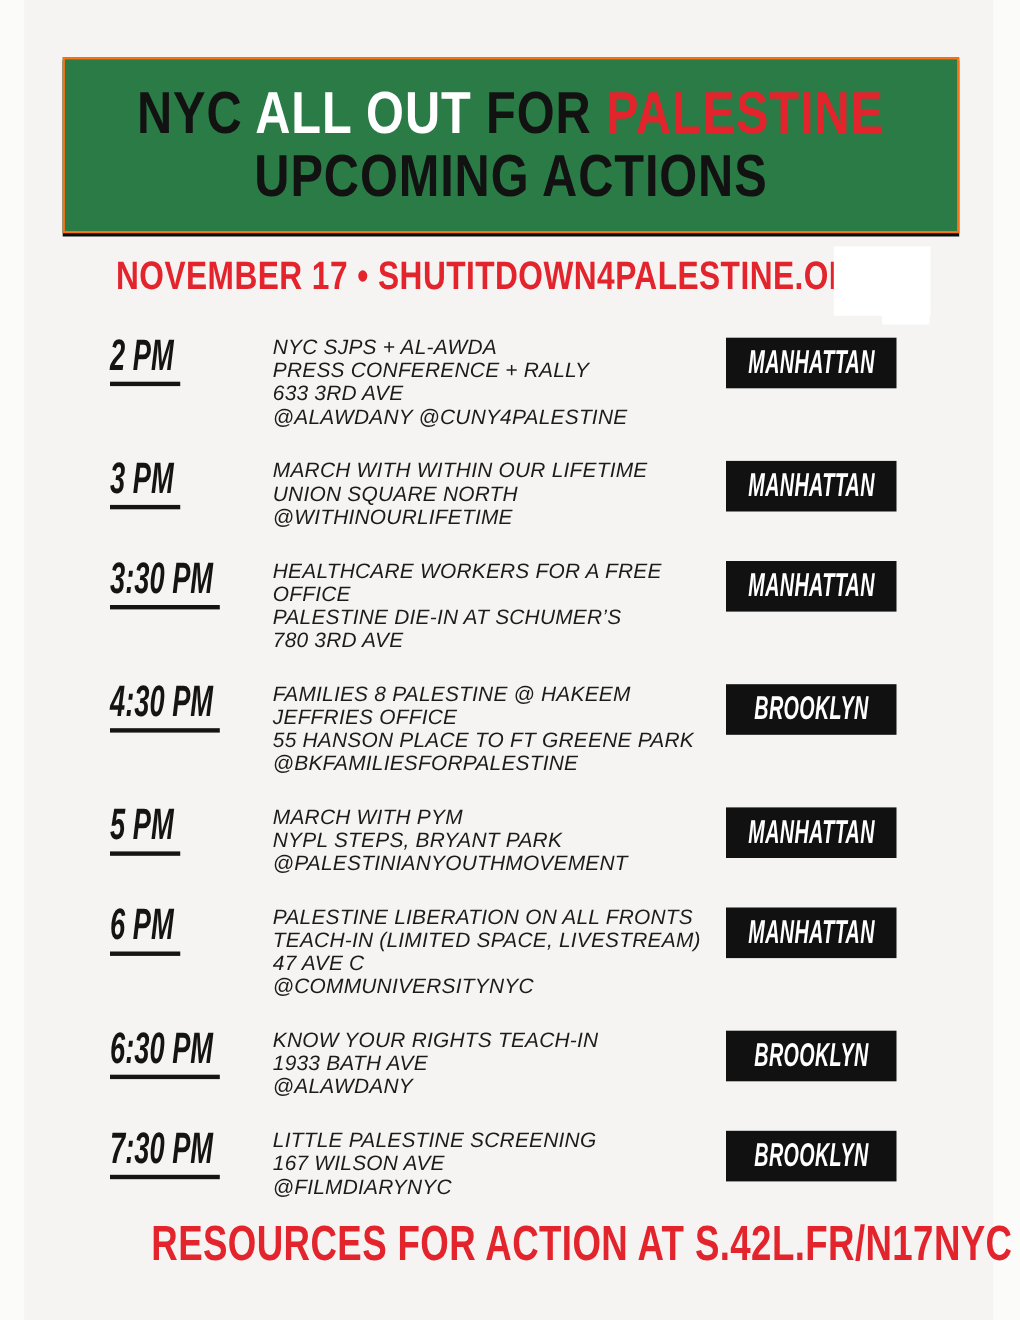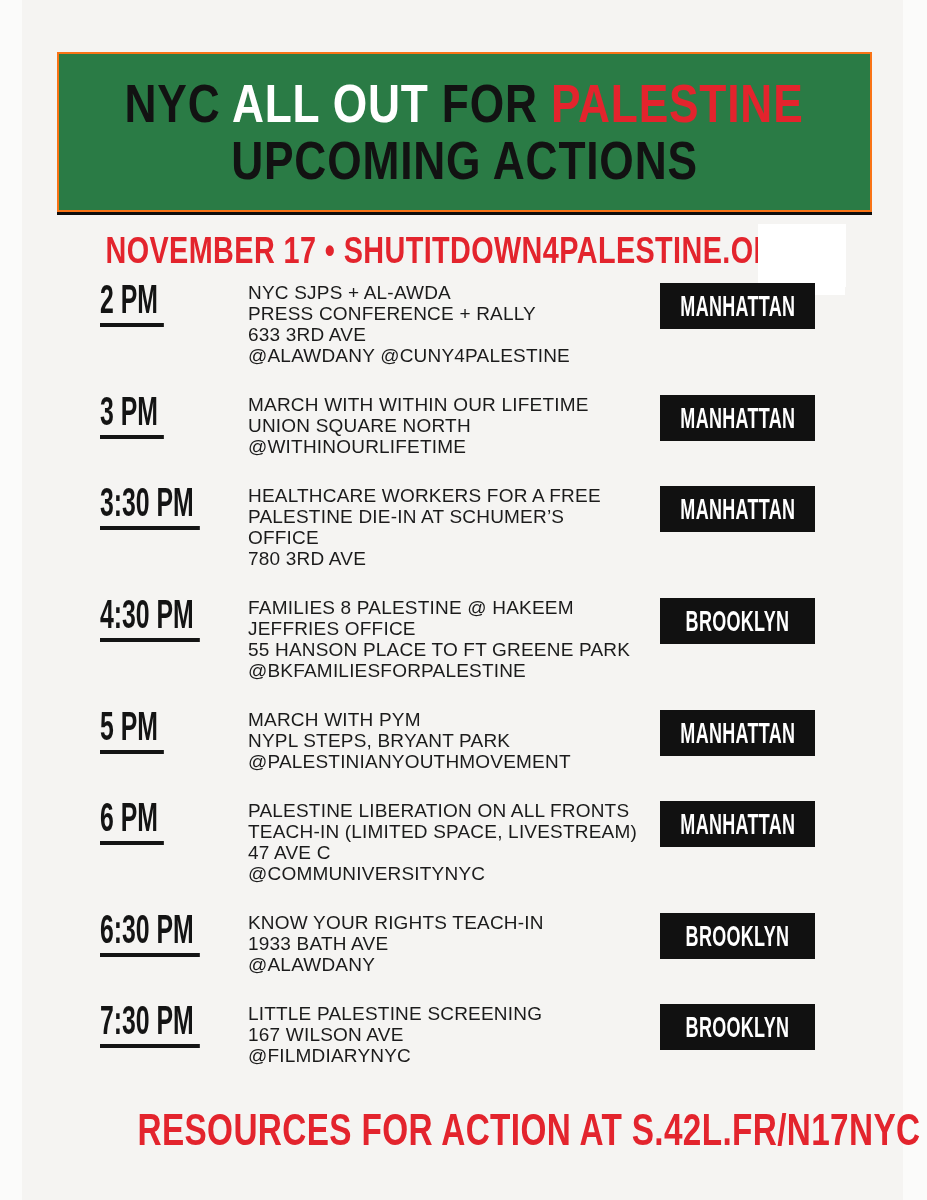--- a/index.html
+++ b/index.html
@@ -40,21 +40,21 @@
   .subtitle .cond{transform:scaleX(0.8);letter-spacing:0.5px;}
   .footer-line{top:1104px;font-size:45px;width:915px;}
   .footer-line .cond{transform:scaleX(0.74);letter-spacing:0.5px;}
 
   
   .patch{position:absolute;background:var(--patch);}
   .patch-a{left:758px;top:224px;width:88px;height:63px;}
   .patch-b{left:802px;top:285px;width:43px;height:10px;}
 
   
-  .events{position:absolute;left:100px;top:280px;width:707px;}
+  .events{position:absolute;left:100px;top:304px;width:707px;font-style:italic;}
   .event-row{
     display:grid;grid-template-columns:148px 412px 147px;
     margin-bottom:26px;align-items:start;
   }
   .event-time{
     font-size:40px;font-weight:700;line-height:0.95;color:#141414;
     display:inline-block;white-space:nowrap;
     transform:scaleX(0.62);transform-origin:left top;
     border-bottom:4px solid #141414;padding:0 10px 5px 0;
   }
@@ -125,22 +125,22 @@
       <span class="badge-label">MANHATTAN</span>
     </div>
   </div>
 
   <div class="event-row">
     <div class="event-time-cell">
       <span class="event-time time">3:30 PM</span>
     </div>
     <div class="event-details details">
           <div class="detail-line">HEALTHCARE WORKERS FOR A FREE</div>
+          <div class="detail-line">OFFICE</div>
           <div class="detail-line">PALESTINE DIE-IN AT SCHUMER’S</div>
-          <div class="detail-line">OFFICE</div>
           <div class="detail-line">780 3RD AVE</div>
         </div>
     <div class="location-badge">
       <span class="badge-label">MANHATTAN</span>
     </div>
   </div>
 
   <div class="event-row">
     <div class="event-time-cell">
       <span class="event-time time">4:30 PM</span>

